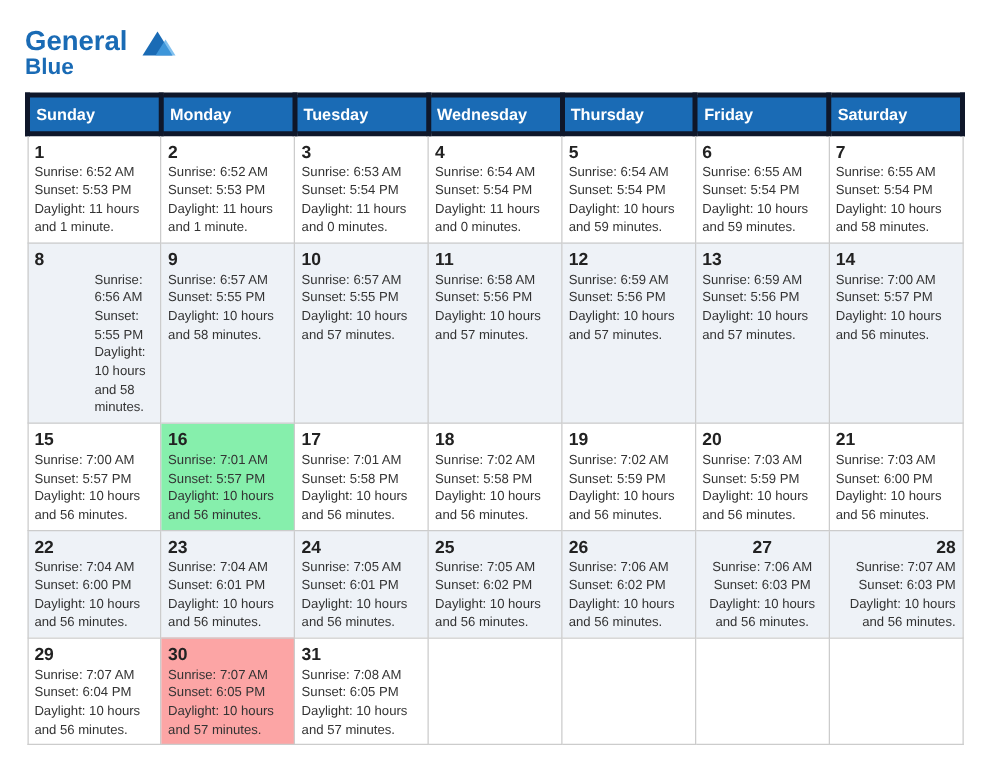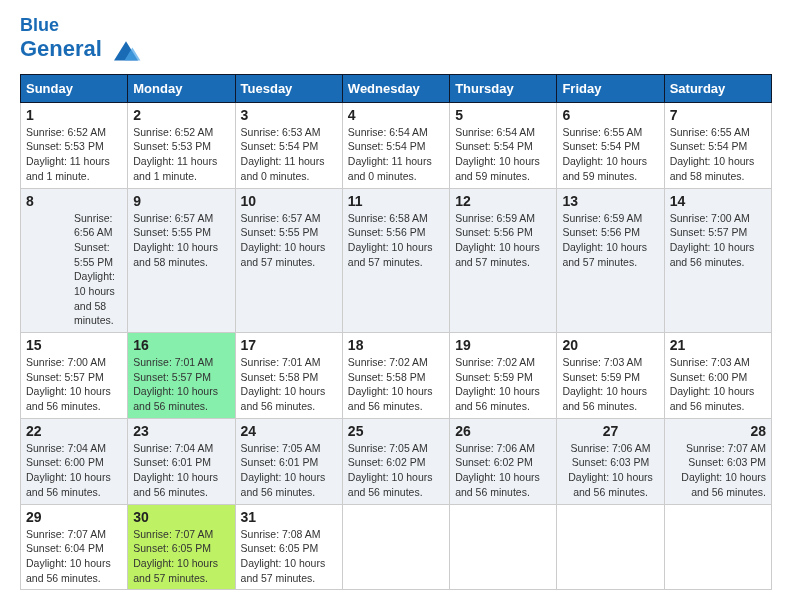--- a/index.html
+++ b/index.html
@@ -51,21 +51,21 @@
       border-collapse: collapse;
       font-size: 11px;
     }
     .calendar th {
       background-color: #1a6bb5;
       color: #fff;
       text-align: left;
       padding: 6px 5px;
       font-size: 13px;
       font-weight: bold;
-      border: 1px solid #0f172a;
+      border: 4px solid #0f172a;
     }
     .calendar td {
       border: 1px solid #ccc;
       vertical-align: top;
       padding: 4px 5px;
       width: 107px;
       min-height: 80px;
     }
     .calendar tr:nth-child(even) td {
       background-color: #f0f4f8;
@@ -88,28 +88,28 @@
     .empty-cell {
       background-color: #fff !important;
     }
   </style>
 </head>
 <body>
 
 <div class="header">
   <div class="logo">
     <div>
-      <div class="logo-text" style="color:#1a6bb5;font-size:18px;margin-top:-4px;">Blue</div>
       <div class="logo-text">
         <span>General</span>
         <svg class="logo-icon" viewBox="0 0 40 30" xmlns="http://www.w3.org/2000/svg" style="display:inline-block;vertical-align:middle;">
           <polygon points="5,28 20,4 35,28" fill="#1a6bb5"></polygon>
           <polygon points="18,28 28,12 38,28" fill="#4da6e8" opacity="0.7"></polygon>
         </svg>
       </div>
+      <div class="logo-text" style="color:#1a6bb5;font-size:18px;margin-top:-4px;">Blue</div>
     </div>
   </div>
   <div class="title-block">
     <div class="month-title"></div>
     <div class="location"></div>
   </div>
 </div>
 
 <table class="calendar">
   <thead>
@@ -300,21 +300,21 @@
 Daylight: 10 hours and 56 minutes.</div>
         </td>
       </tr>
       <tr>
         <td style="background-color: rgb(255, 255, 255);">
           <span class="day-num">29</span>
           <div class="day-info" style="white-space: pre-line;">Sunrise: 7:07 AM
 Sunset: 6:04 PM
 Daylight: 10 hours and 56 minutes.</div>
         </td>
-        <td style="background-color: #bef264; margin-left: 16px;">
+        <td style="background-color: #fca5a5; margin-left: 16px;">
           <span class="day-num">30</span>
           <div class="day-info" style="white-space: pre-line;">Sunrise: 7:07 AM
 Sunset: 6:05 PM
 Daylight: 10 hours and 57 minutes.</div>
         </td>
         <td style="background-color: rgb(255, 255, 255);">
           <span class="day-num">31</span>
           <div class="day-info" style="white-space: pre-line;">Sunrise: 7:08 AM
 Sunset: 6:05 PM
 Daylight: 10 hours and 57 minutes.</div>

